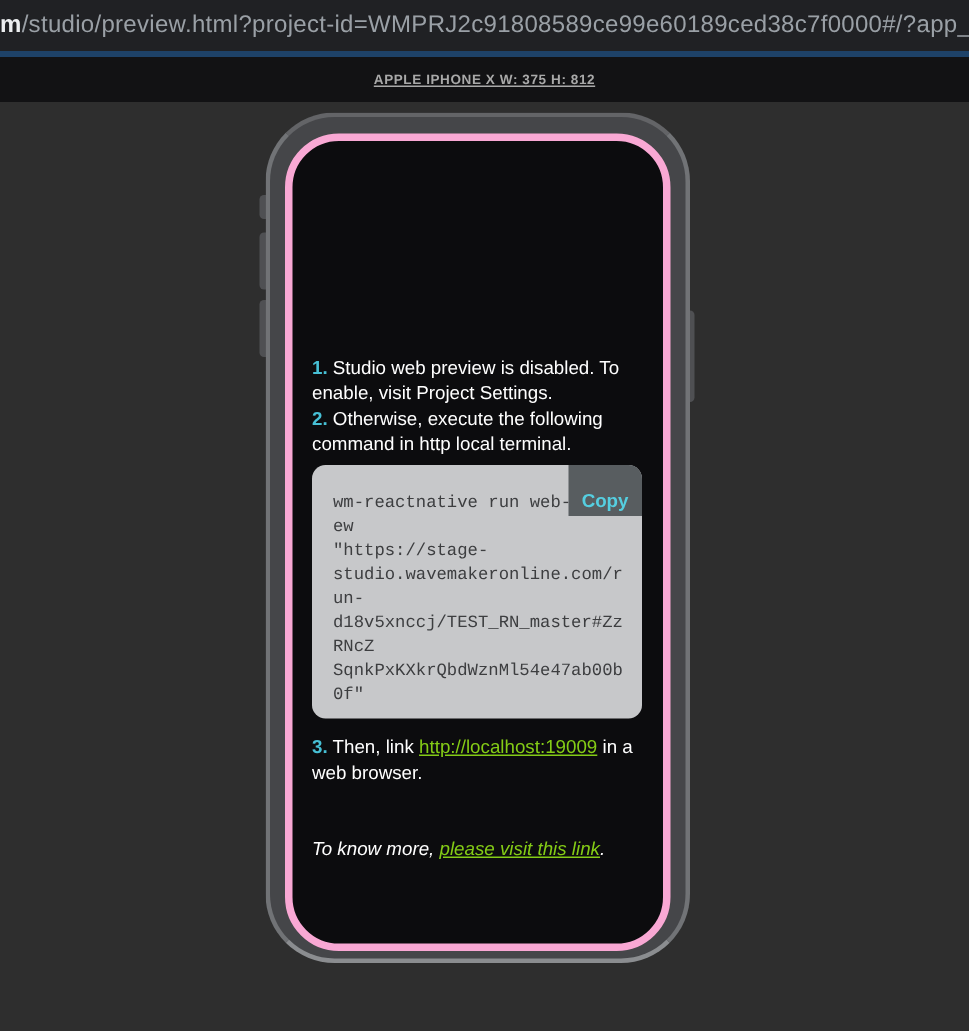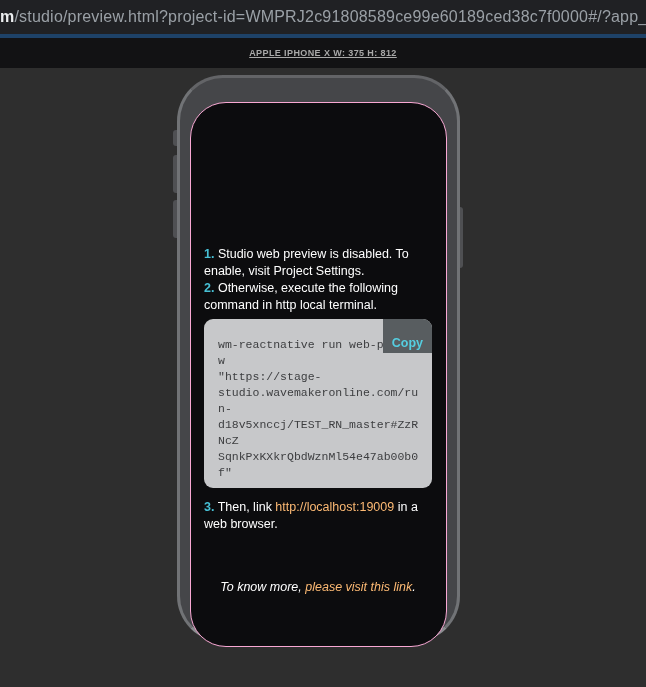--- a/index.html
+++ b/index.html
@@ -31,50 +31,50 @@
     border-radius:46px;
   }
   .side-btn{position:absolute;background:#4f5053;z-index:0;}
   .btn-left{left:173px;width:5px;border-radius:3px 0 0 3px;}
   .btn-right{left:458px;width:5px;border-radius:0 3px 3px 0;}
   .btn-mute{top:62px;height:16px;}
   .btn-volup{top:87px;height:38px;}
   .btn-voldown{top:132px;height:38px;}
   .btn-power{top:139px;height:61px;}
   .screen{
-    position:absolute;left:10px;top:24px;width:257px;height:545px;
-    box-sizing:border-box;background:#0c0c0e;border:1px solid #f9a8d4;
+    position:absolute;left:10px;top:11px;width:257px;height:545px;
+    box-sizing:border-box;background:#0c0c0e;border:5px solid #f9a8d4;
     border-radius:36px;overflow:hidden;
   }
   
   .content{
     position:absolute;left:13px;right:14px;top:143px;
     color:#ffffff;font-size:12.5px;line-height:17px;
   }
   .step{margin:0;}
   .step-num{color:#47c0d5;font-weight:bold;}
-  a.cyan-link{color:#fdba74;cursor:pointer;}
+  a.cyan-link{color:#84cc16;text-decoration:underline;cursor:pointer;}
   
   .codeblock{
     position:relative;margin:5px 0 0 0;background:#c7c8ca;border-radius:9px;
     padding:18px 12px 7px 14px;box-sizing:border-box;
   }
   .codeblock code{
     display:block;font-family:Liberation Mono, monospace;
     font-size:11.5px;line-height:16px;color:#3d3e40;
     white-space:pre-wrap;word-break:break-all;
   }
   .copy-btn{
     position:absolute;top:0;right:0;height:22px;
     background:#585d60;color:#55cee0;border:none;cursor:pointer;
     font-family:"Liberation Sans",sans-serif;font-size:12.5px;font-weight:bold;
     padding:17px 9px;border-radius:0 9px 0 0;
   }
   .step3{margin-top:11px;}
-  .footer-note{margin-top:46px;font-style:italic;text-align:center;}
+  .footer-note{margin-top:34px;font-style:italic;}
 </style>
 </head>
 <body>
 
 <div class="urlbar">
   <span class="url-domain">m</span>
     <span class="url-path">/studio/preview.html?project-id=WMPRJ2c91808589ce99e60189ced38c7f0000#/?app_url=%2F</span>
 </div>
 
 <div class="devicebar">

